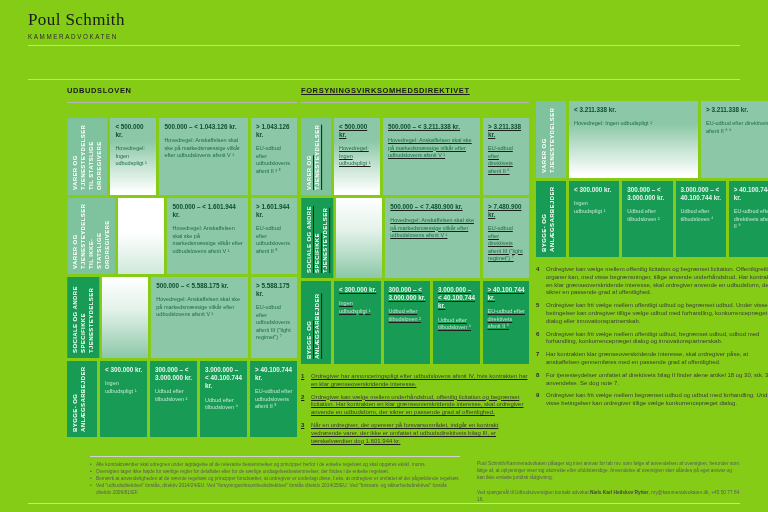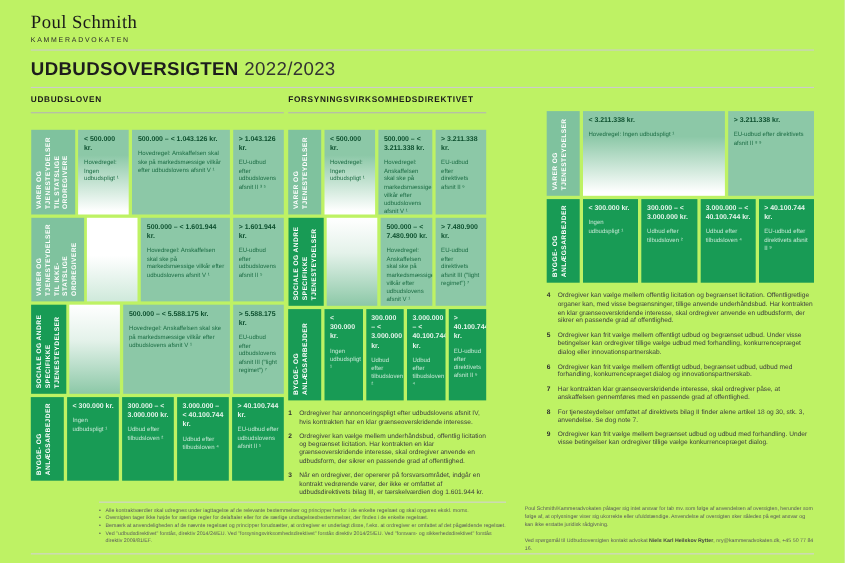--- a/index.html
+++ b/index.html
@@ -1,34 +1,34 @@
 <!DOCTYPE html>
 <html><head>
 <meta charset="utf-8">
 <style>
   * { margin:0; padding:0; box-sizing:border-box; }
   html,body { background:#e8e8e8; }
   .sheet {
-    position:relative; width:768px; height:512px; background:#bef264;
+    position:relative; width:768px; height:512px; background:#84cc16;
     font-family:"Liberation Sans", sans-serif; color:#1d1d1d; overflow:hidden;
   }
   
   .logo { position:absolute; left:28px; top:10px; }
   .logo-name { font-family:"Liberation Serif", serif; font-size:17px; color:#1a1a1a; letter-spacing:.4px; }
   .logo-sub  { font-size:6.3px; letter-spacing:1.6px; color:#2b2b2b; margin-top:3px; }
   .rule { position:absolute; left:28px; right:28px; height:1px; background:#cccccc; }
   .rule-logo  { top:45px; }
   .rule-title { top:79px; }
   .pagetitle { position:absolute; left:28px; top:53px; font-size:17px; letter-spacing:.3px; }
   .pagetitle .t-bold { font-weight:bold; }
   .pagetitle .t-year { font-weight:normal; color:#333; }
   
-  .col { position:absolute; top:86px; }
+  .col { position:absolute; top:86px;margin-left:39px; }
   .col-1 { left:28px;  width:230px; }
-  .col-2 { left:262px; width:180px; }
+  .col-2 { left:262px; width:228px;text-decoration:underline; }
   .col-3 { left:497px; width:243px; }
   .col-header { font-size:7.5px; font-weight:bold; letter-spacing:.6px; color:#1a1a1a;
                 padding-bottom:7px; border-bottom:1px solid #b5b5b5; }
   .grid { margin-top:15px; }
   .g-row { display:flex; gap:3px; margin-bottom:3px; }
   .h77 { height:77px; } .h76 { height:76px; } .h81 { height:81px; } .h80 { height:80px; } .h83 { height:83px; }
   .vlabel {
     flex:0 0 30px; writing-mode:vertical-rl; transform:rotate(180deg);
     font-size:6px; font-weight:bold; color:#ffffff; letter-spacing:.4px;
     line-height:1.35; padding:5px 4px; text-transform:uppercase;
@@ -68,24 +68,20 @@
 <body>
 
 <div class="sheet">
 
   <div class="logo">
     <div class="logo-name">Poul Schmith</div>
     <div class="logo-sub">KAMMERADVOKATEN</div>
   </div>
   <div class="rule rule-logo"></div>
 
-  <div class="pagetitle">
-    <span class="t-bold">UDBUDSOVERSIGTEN</span>
-    <span class="t-year">2022/2023</span>
-  </div>
   <div class="rule rule-title"></div>
 
   <div class="col col-1">
     <div class="col-header">UDBUDSLOVEN</div>
     <div class="grid">
 
       <div class="g-row h77">
         <div class="vlabel vl-light">VARER OG TJENESTEYDELSER TIL STATSLIGE ORDREGIVERE</div>
         <div class="cell c-grad-down w46">
           <div class="thr">&lt; 500.000 kr.</div>

